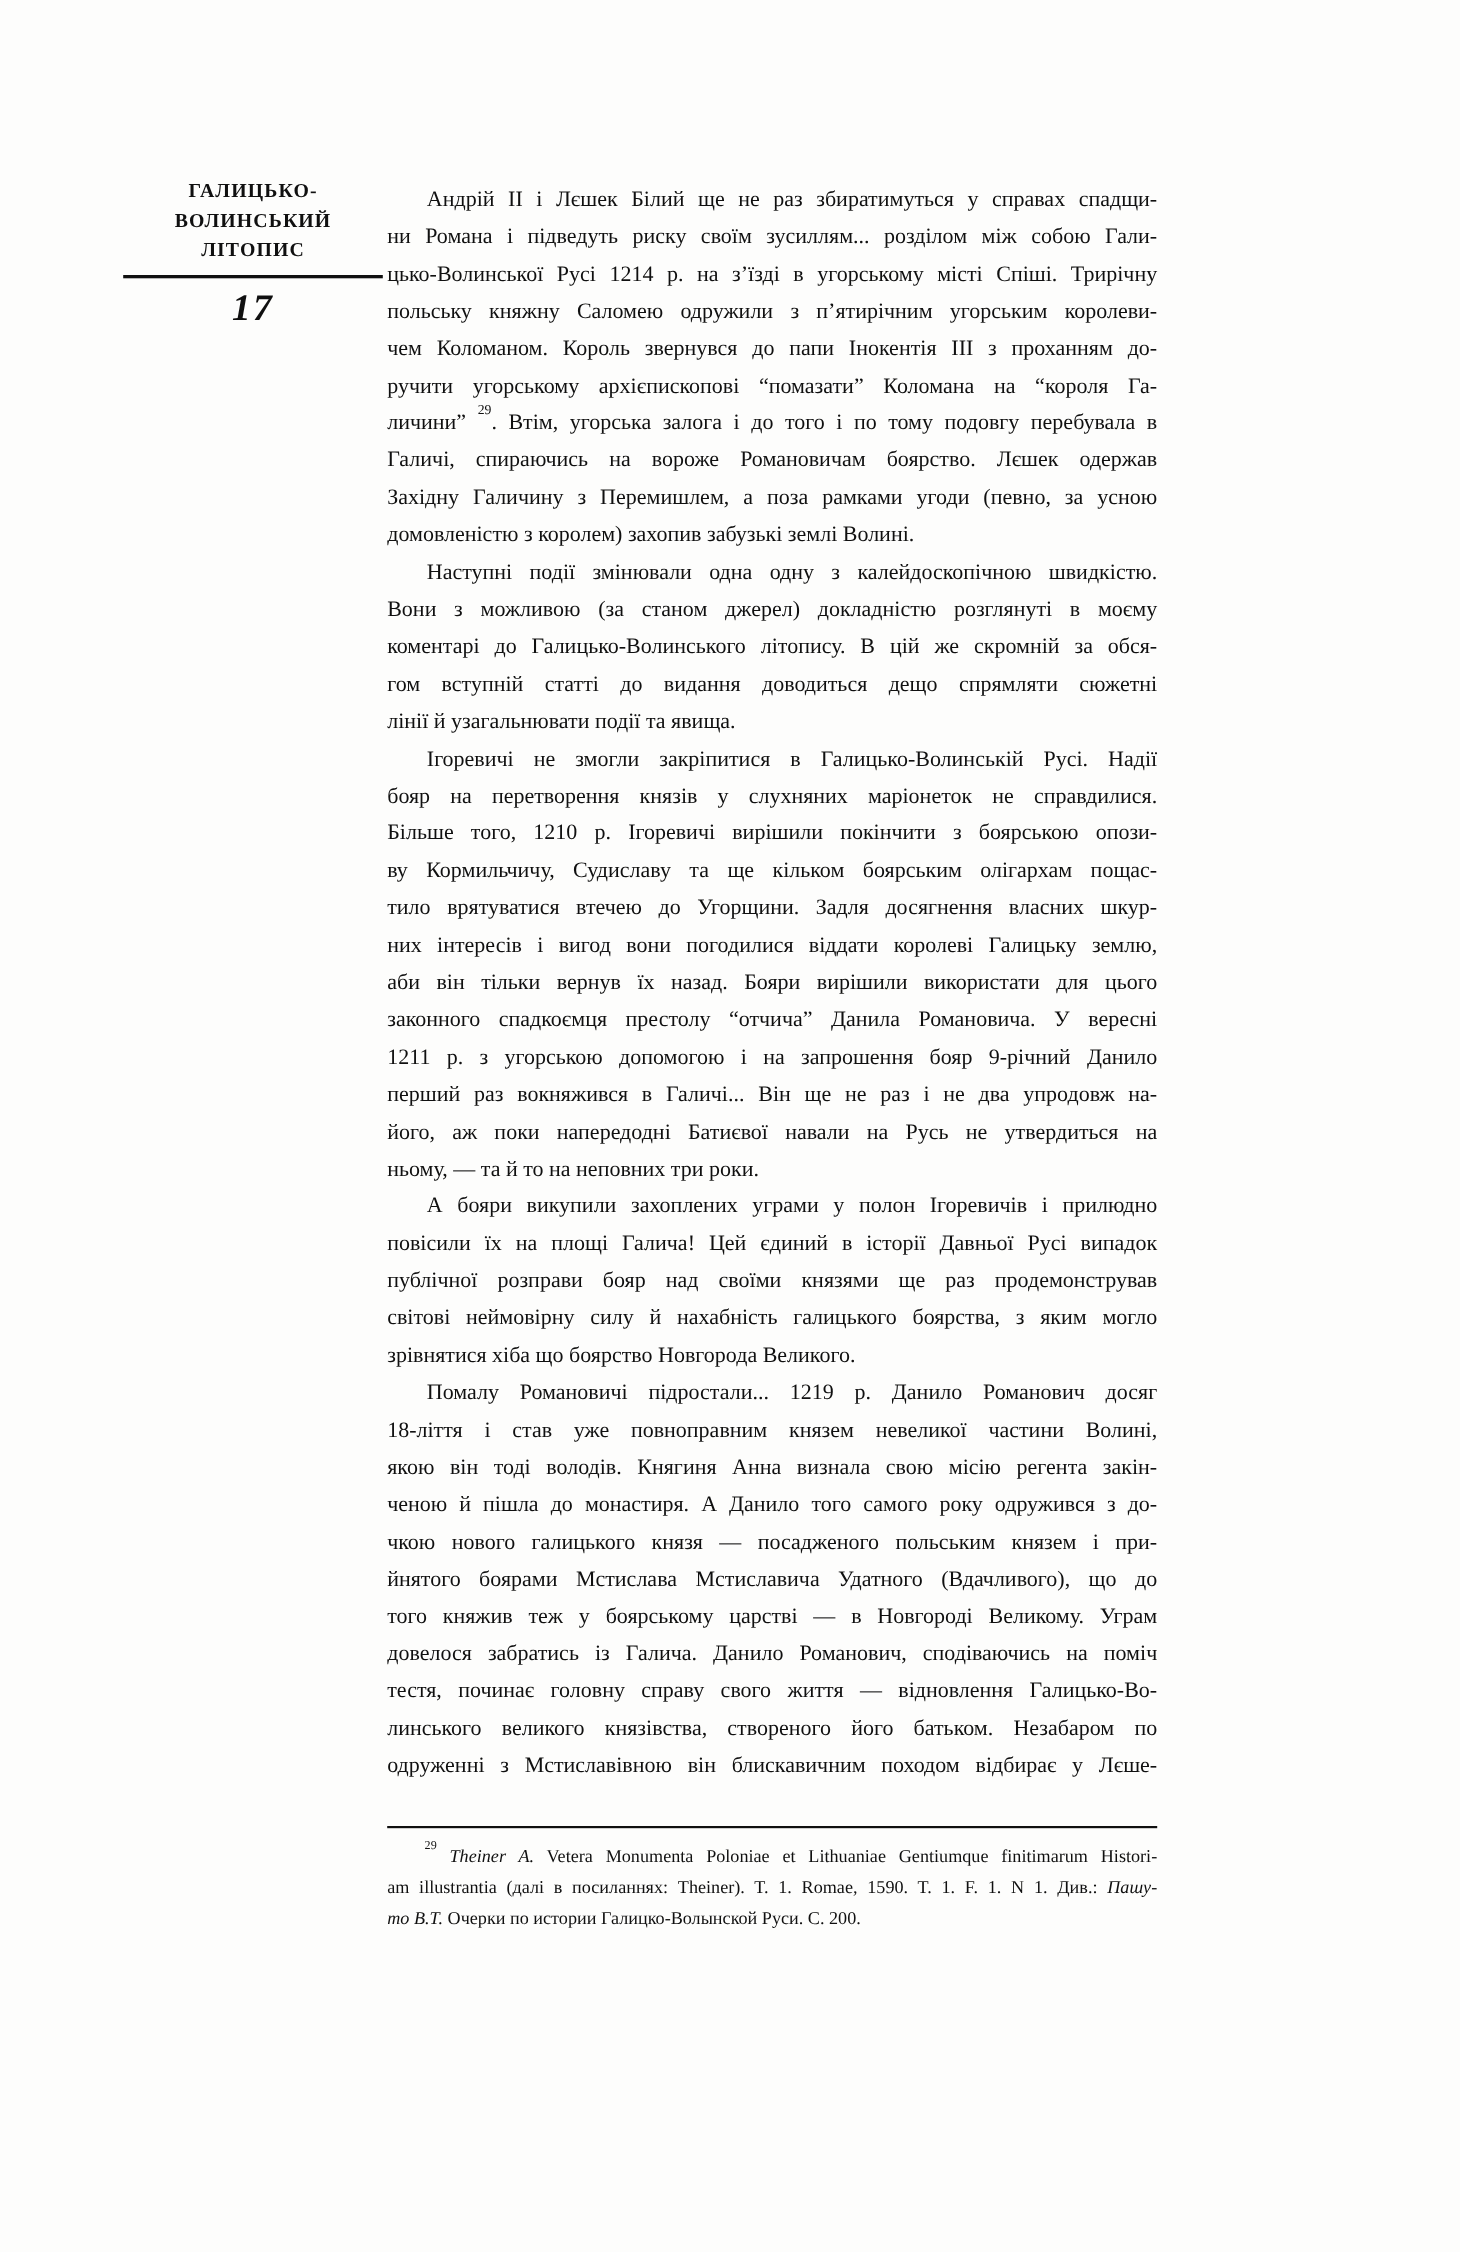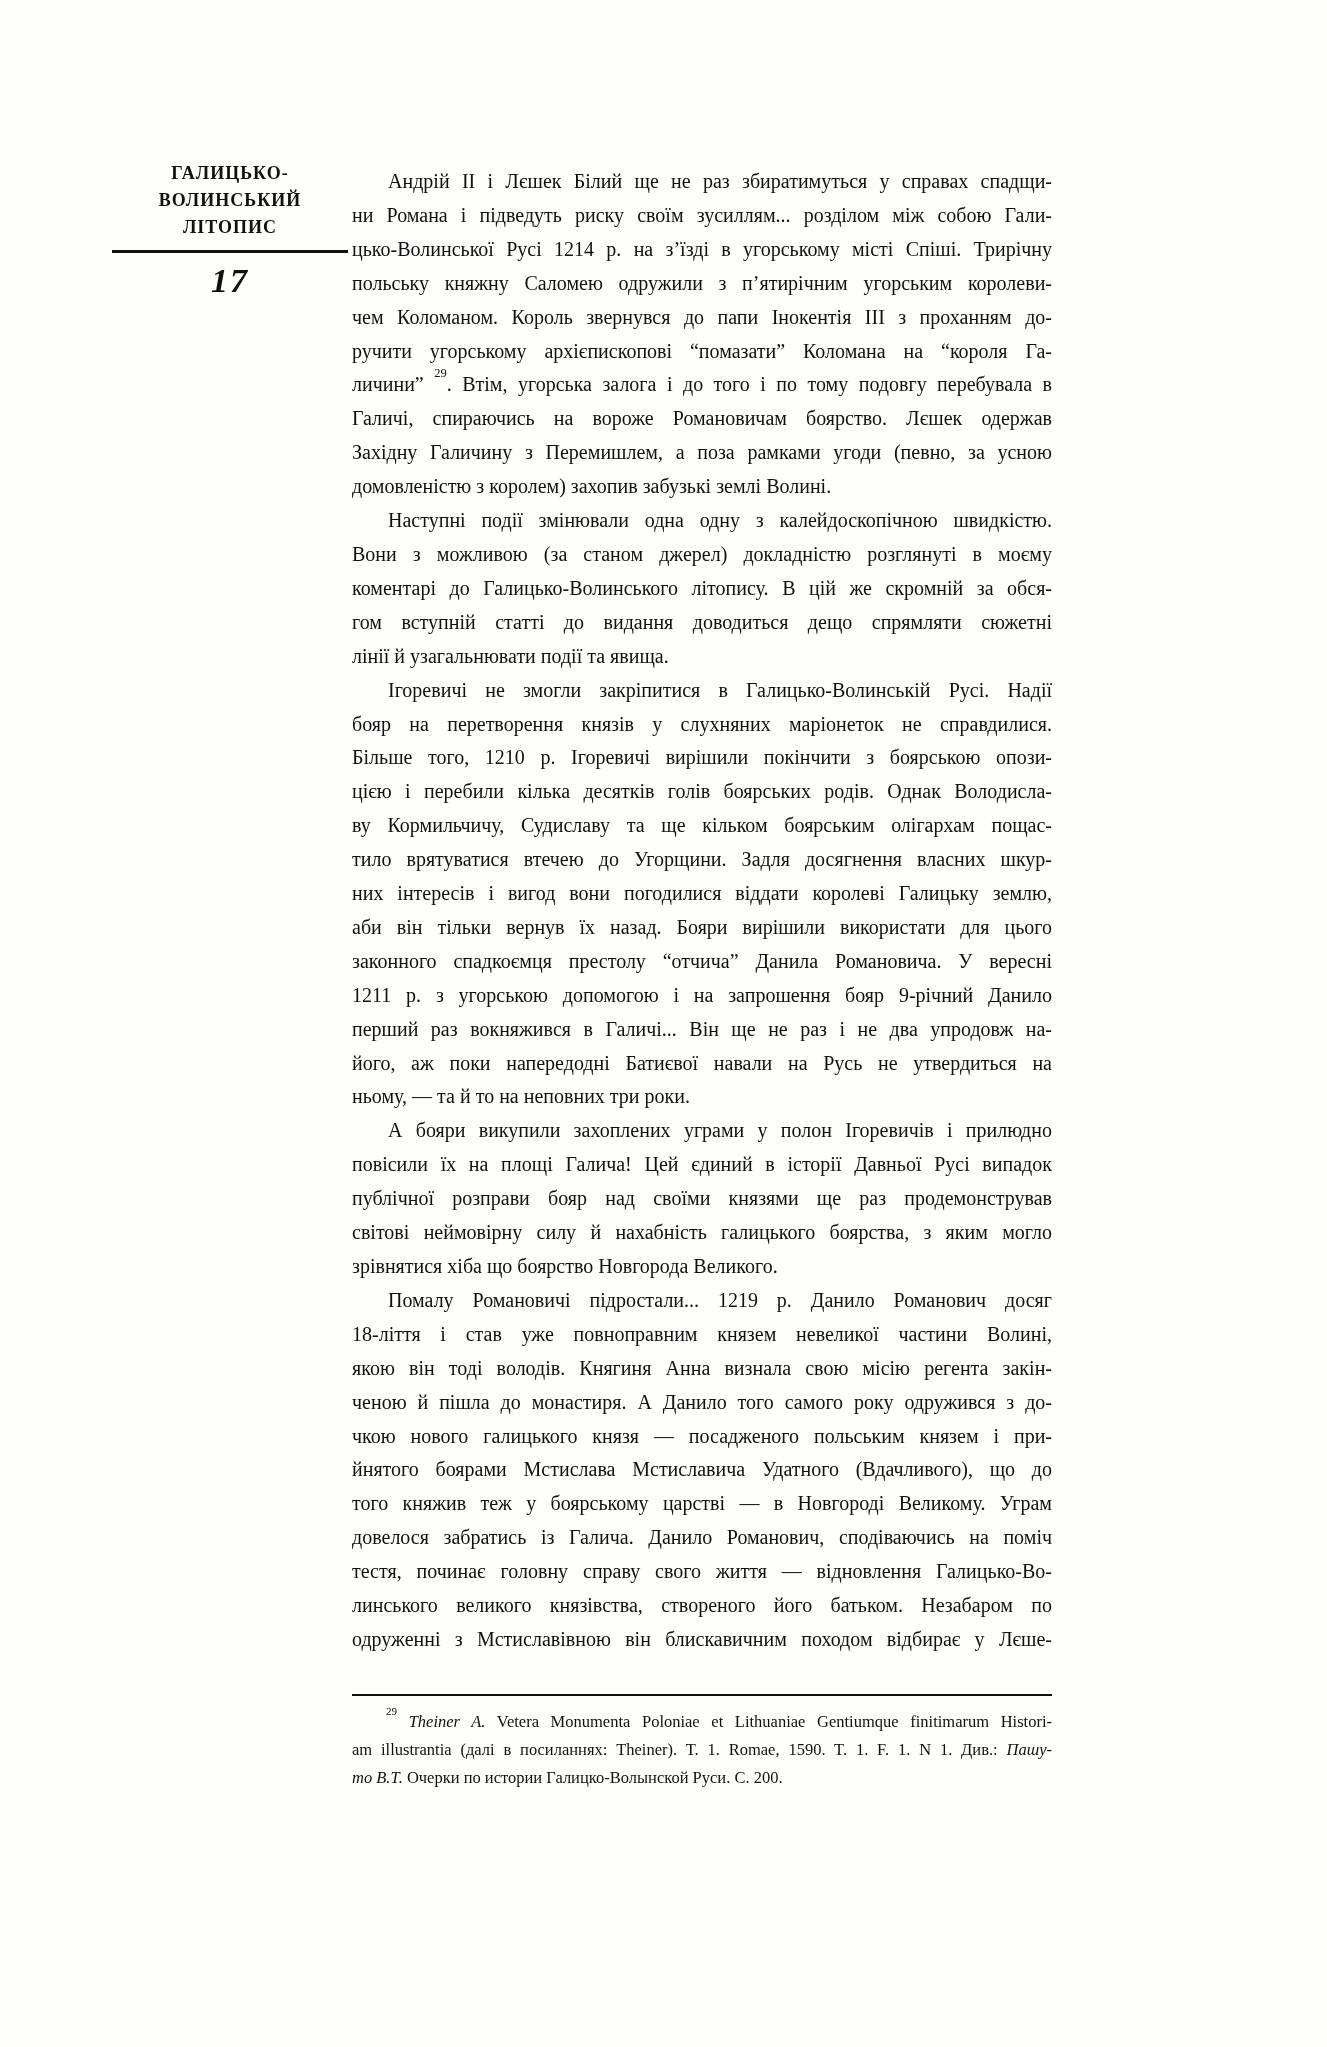--- a/index.html
+++ b/index.html
@@ -57,21 +57,20 @@
         <div class="line">Західну Галичину з Перемишлем, а поза рамками угоди (певно, за усною</div>
         <div class="line p-end">домовленістю з королем) захопив забузькі землі Волині.</div>
         <div class="line p-first">Наступні події змінювали одна одну з калейдоскопічною швидкістю.</div>
         <div class="line">Вони з можливою (за станом джерел) докладністю розглянуті в моєму</div>
         <div class="line">коментарі до Галицько-Волинського літопису. В цій же скромній за обся-</div>
         <div class="line">гом вступній статті до видання доводиться дещо спрямляти сюжетні</div>
         <div class="line p-end">лінії й узагальнювати події та явища.</div>
         <div class="line p-first">Ігоревичі не змогли закріпитися в Галицько-Волинській Русі. Надії</div>
         <div class="line">бояр на перетворення князів у слухняних маріонеток не справдилися.</div>
         <div class="line">Більше того, 1210 р. Ігоревичі вирішили покінчити з боярською опози-</div>
-        <div class="line">цією і перебили кілька десятків голів боярських родів. Однак Володисла-</div>
         <div class="line">ву Кормильчичу, Судиславу та ще кільком боярським олігархам пощас-</div>
         <div class="line">тило врятуватися втечею до Угорщини. Задля досягнення власних шкур-</div>
         <div class="line">них інтересів і вигод вони погодилися віддати королеві Галицьку землю,</div>
         <div class="line">аби він тільки вернув їх назад. Бояри вирішили використати для цього</div>
         <div class="line">законного спадкоємця престолу “отчича” Данила Романовича. У вересні</div>
         <div class="line">1211 р. з угорською допомогою і на запрошення бояр 9-річний Данило</div>
         <div class="line">перший раз вокняжився в Галичі... Він ще не раз і не два упродовж на-</div>
         <div class="line">його, аж поки напередодні Батиєвої навали на Русь не утвердиться на</div>
         <div class="line p-end">ньому, — та й то на неповних три роки.</div>
         <div class="line p-first">А бояри викупили захоплених уграми у полон Ігоревичів і прилюдно</div>

